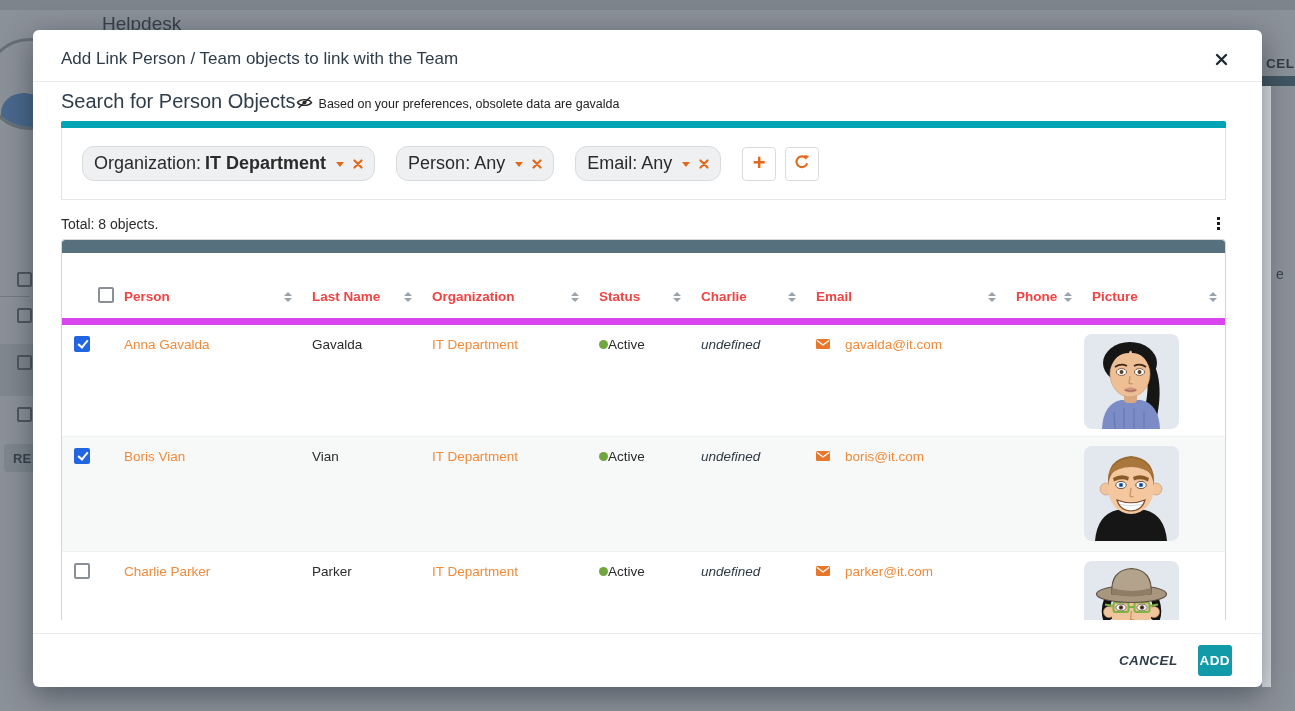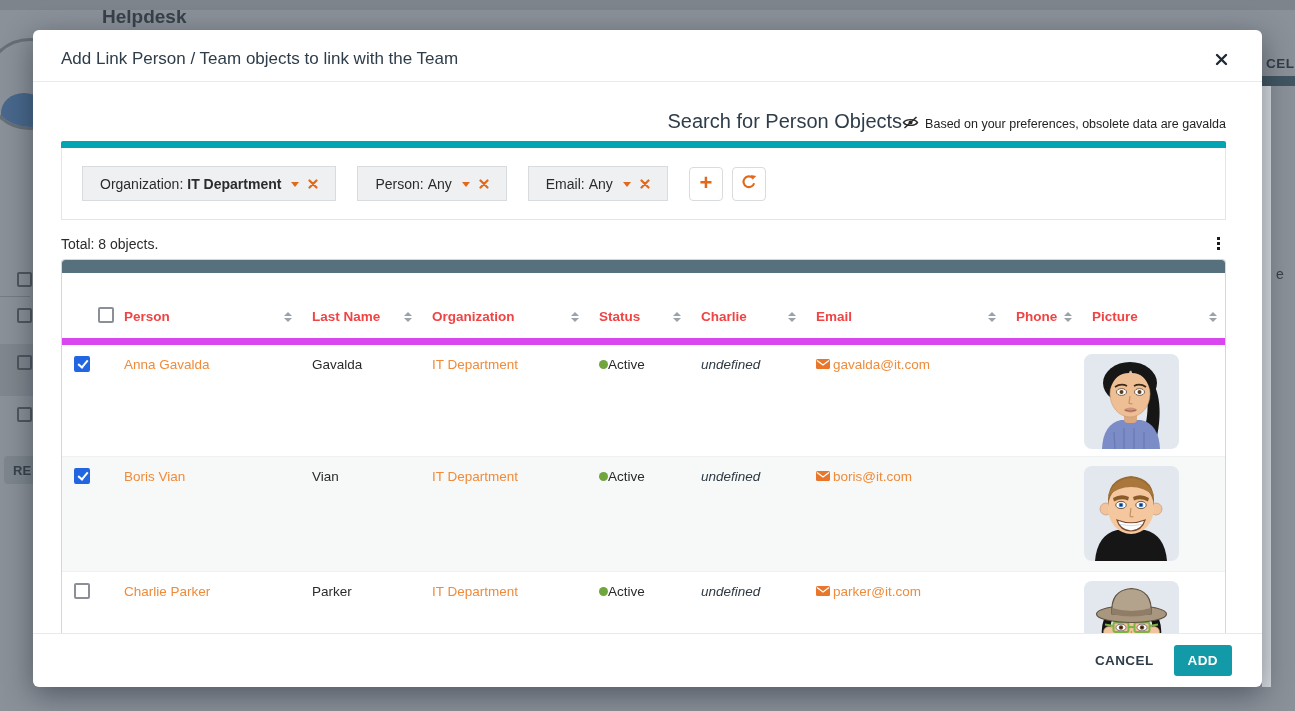--- a/index.html
+++ b/index.html
@@ -4,60 +4,60 @@
 <style>
   * { margin:0; padding:0; box-sizing:border-box; }
   html,body { width:1295px; height:711px; overflow:hidden; }
   body {
     font-family:"Liberation Sans","DejaVu Sans",sans-serif;
     background:#8b9199; position:relative; color:#2b2b2b;
   }
   
   .bd { position:absolute; z-index:1; }
   .bd-topbar { left:0; top:0; width:1295px; height:10px; background:#7d848c; }
-  .bd-brand { left:102px; top:6px; font-size:19px; font-weight:700; color:#39414a; }
+  .bd-brand { left:102px; top:13px; font-size:19px; font-weight:400; color:#39414a; }
   .bd-circle { left:-16px; top:38px; width:92px; height:92px; border:3px solid #687077; border-radius:50%; overflow:hidden; }
   .bd-circle .blob { position:absolute; left:14px; top:52px; width:46px; height:40px; background:#49688c; border-radius:50% 50% 8px 8px; }
   .bd-hline { left:0; top:296px; width:30px; height:1px; background:#747b82; }
   .bd-cb { width:15px; height:15px; border:2px solid #4f585f; border-radius:2px; left:17px; }
   .bd-band { left:0; top:344px; width:33px; height:52px; background:rgba(40,46,52,.10); }
-  .bd-re { left:4px; top:456px; width:30px; height:28px; background:#7e868e; border-radius:4px 0 0 4px;
+  .bd-re { left:4px; top:444px; width:30px; height:28px; background:#7e868e; border-radius:4px 0 0 4px;
            font-size:13px; font-weight:bold; color:#39424a; display:flex; align-items:center; padding-left:9px; }
   .bd-cel { left:1266px; top:56px; font-size:13.5px; font-weight:bold; color:#343d45; letter-spacing:.5px; }
   .bd-darkbar { left:1262px; top:76px; width:33px; height:10px; background:#415562; }
   .bd-scroll { left:1262px; top:86px; width:9px; height:601px; background:#d9dee3; }
   .bd-e { left:1276px; top:266px; font-size:14px; color:#39424a; }
 
   
   .modal {
     position:absolute; z-index:10; left:33px; top:30px; width:1229px; height:657px;
     background:#fff; border-radius:6px; box-shadow:0 8px 30px rgba(10,20,30,.45);
     display:flex; flex-direction:column;
   }
   .modal-header {
     height:52px; flex:0 0 52px; padding:7px 30px 0 28px; display:flex; align-items:center;
     justify-content:space-between; border-bottom:1px solid #e8eaec;
   }
   .modal-title { font-size:17px; color:var(--c-heading,#3a4a55); }
   .close-btn { background:none; border:none; cursor:pointer; padding:4px; display:flex; }
   .modal-body { flex:1; padding:0 36px 0 28px; overflow:hidden; }
 
-  .search-head { margin-top:20px; height:31px; display:flex; justify-content:flex-end; align-items:flex-end; }
+  .search-head { height:31px; display:flex; justify-content:flex-start; align-items:flex-end; }
   .search-title { font-size:20px; font-weight:500; color:var(--c-heading,#2e3d49); }
   .obsolete-note { font-size:12.5px; color:#222; display:flex; align-items:center; gap:6px; padding-bottom:1px; }
 
   .accent-bar { margin-top:8px; height:7px; background:var(--c-accent,#00a4b2); border-radius:2px 2px 0 0; }
   .filter-panel {
     border:1px solid #e3e6e8; border-top:none; padding:18px 20px 18px 20px;
     display:flex; align-items:center;
   }
   .chip {
-    display:inline-flex; align-items:center; height:35px; padding:0 17px;
-    background:#eef0f2; border:1px solid #d9dcdf; border-radius:0;
-    font-size:14px; color:#2b2b2b; margin-right:21px; cursor:pointer;
+    display:inline-flex; align-items:center; height:35px; padding:0 11px;
+    background:#eef0f2; border:1px solid #d9dcdf; border-radius:12px;
+    font-size:18px; color:#2b2b2b; margin-right:21px; cursor:pointer;
   }
   .chip .chip-value { margin-left:4px; }
   .chip .chip-value.on { font-weight:bold; }
   .caret { width:0; height:0; border-left:4.5px solid transparent; border-right:4.5px solid transparent;
            border-top:5.5px solid var(--c-icon_orange,#e2691b); margin:2px 9px 0 10px; }
   .icon-btn {
     width:34px; height:34px; background:#fff; border:1px solid #d9dcdf; border-radius:4px;
     display:inline-flex; align-items:center; justify-content:center; cursor:pointer;
     color:var(--c-icon_orange,#e2691b); margin-right:9px;
   }
@@ -83,39 +83,39 @@
   .sort .down { border-top:4px solid #9aa2aa; }
   tbody tr { height:115px; border-top:1px solid #f0f1f2; }
   tbody tr:nth-child(2) { background:#f7f8f8; }
   td { vertical-align:top; padding:12px 10px 0 10px; font-size:13.5px; color:#2b2b2b; }
   td.cb-cell, th.cb-cell { padding-left:12px; padding-right:0; }
   td.cb-cell { padding-top:11px; }
   .link { color:var(--c-link,#ef8b3a); cursor:pointer; text-decoration:none; }
   .status-cell { display:flex; align-items:center; gap:0; }
   .dot { width:9px; height:9px; border-radius:50%; background:var(--c-green,#71a63f); flex:0 0 9px; }
   .loc { font-style:italic; color:#2f3a44; font-weight:500; }
-  .email-cell { display:flex; align-items:flex-start; gap:3px; }
+  .email-cell { display:flex; align-items:flex-start; gap:15px; }
   td.pic-cell { padding:9px 0 0 2px; }
   .avatar { width:95px; height:95px; border-radius:8px; background:#e3e8ef; overflow:hidden; }
   .avatar svg { display:block; }
 
   .cb { width:16px; height:16px; border:2px solid #8a9095; border-radius:2px; background:#fff;
         position:relative; cursor:pointer; display:inline-block; }
   .cb.on { background:var(--c-checkbox,#2166e0); border-color:var(--c-checkbox,#2166e0); }
   .cb.on::after { content:""; position:absolute; left:4px; top:0px; width:4px; height:8px;
         border:solid #fff; border-width:0 2px 2px 0; transform:rotate(40deg); }
 
   .modal-footer {
     flex:0 0 54px; border-top:1px solid #e7e9eb; display:flex; align-items:center;
     justify-content:flex-end; gap:20px; padding-right:30px;
   }
   .cancel-btn { background:none; border:none; font-family:inherit; font-size:13.5px; font-weight:bold;
-    color:var(--c-heading,#2e3d49); letter-spacing:.4px; cursor:pointer; }
+    color:var(--c-heading,#2e3d49); letter-spacing:.4px; cursor:pointer;font-style:italic; }
   .add-btn { background:var(--c-add_btn,#129aa8); border:none; font-family:inherit; color:#fff;
-    font-size:13.5px; font-weight:bold; padding:8px 14px; border-radius:3px; cursor:pointer; letter-spacing:.4px; }
+    font-size:13.5px; font-weight:bold; padding:8px 2px; border-radius:3px; cursor:pointer; letter-spacing:.4px; }
 </style>
 </head>
 <body>
 
 <div class="bd bd-topbar"></div>
 <div class="bd bd-brand">Helpdesk</div>
 <div class="bd bd-circle">
     <div class="blob"></div>
   </div>
 <div class="bd bd-cb" style="top:272px;"></div>

